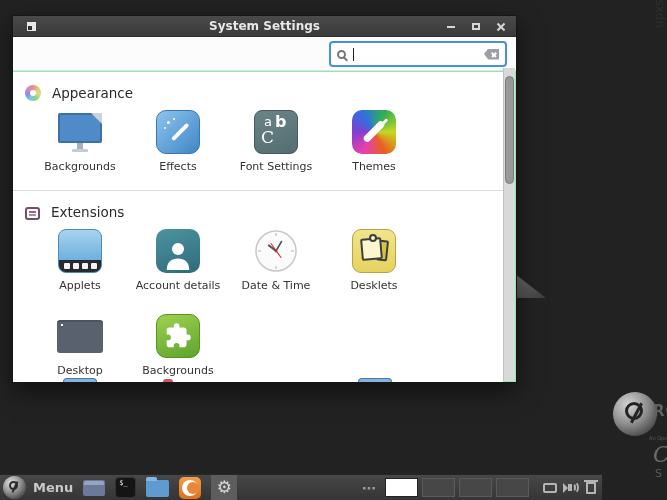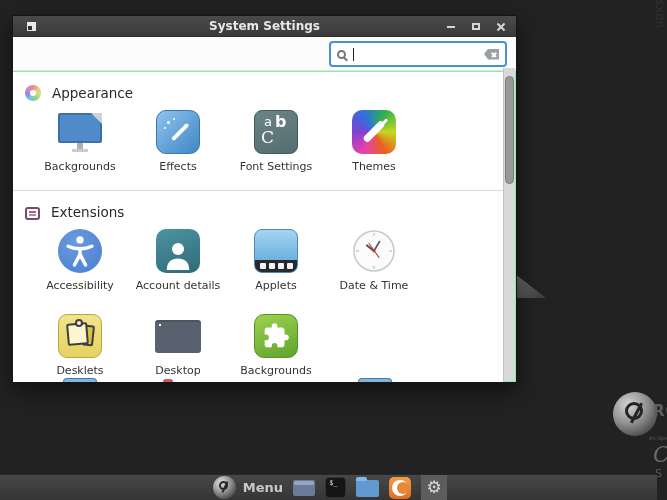--- a/index.html
+++ b/index.html
@@ -147,23 +147,23 @@
     border-radius:6px 6px 0 0; }
   .peek-red { width:10px; height:3px; background:#cc5555; border-radius:5px 5px 0 0; }
   .pk1 { left:50px; } .pk2 { left:150px; } .pk3 { left:345px; }
 
   .scroll-track { position:absolute; right:1px; top:52px; bottom:1px; width:12px; background:#d9d9d9;
     border-left:1px solid #c2c2c2; }
   .scroll-thumb { position:absolute; left:1px; top:8px; width:9px; height:108px; background:#989898;
     border:1px solid #7c7c7c; border-radius:5px; }
 
   
-  .taskbar { position:absolute; left:0; bottom:0; width:657px; height:26px; z-index:5;
+  .taskbar { position:absolute; left:0; bottom:0; width:602px; height:26px; z-index:5;
     background:linear-gradient(#474747,#353535); border-top:1px solid #262626;
-    display:flex; align-items:center;flex-direction:column; }
+    display:flex; align-items:center; }
   .tb-left { display:flex; align-items:center; height:100%; }
   .menu-logo { width:23px; height:23px; border-radius:50%; margin-left:3px; position:relative; flex:none;
     background:radial-gradient(circle at 35% 30%,#e2e2e2,#8f8f8f 45%,#2d2d2d 92%); }
   .ml-ring { position:absolute; left:6px; top:5px; width:9px; height:9px; border-radius:50%;
     border:2px solid #2a2a2a; display:block; }
   .ml-ring::after { content:""; position:absolute; left:3px; top:-2px; width:2px; height:12px;
     background:#2a2a2a; transform:rotate(25deg); }
   .menu-label { color:#c9c9c9; font-size:13px; font-weight:bold; margin:0 10px 0 7px; }
   .app-ic { flex:none; margin-right:10px; position:relative; }
   .win-ic { width:22px; height:16px; background:#6b7a9b; border:1px solid #55628000; border-radius:2px; }
@@ -304,53 +304,41 @@
       <div class="sep"></div>
 
       <div class="section-head">
         <span class="pref-ic"></span>
         <span class="section-title">Extensions</span>
       </div>
 
       <div class="grid">
         <div class="cell">
           <div class="icon-wrap">
-            <span class="ic-access">
-              <svg width="38" height="38" viewBox="0 0 24 24">
-                <circle cx="12" cy="5" r="2.3" fill="#fff"></circle>
-                <path d="M4.5 9 C9 11.2 15 11.2 19.5 9" stroke="#fff" stroke-width="2.2" fill="none" stroke-linecap="round"></path>
-                <path d="M12 10.5 V14 M12 14 L8.5 20.8 M12 14 L15.5 20.8" stroke="#fff" stroke-width="2.2" fill="none" stroke-linecap="round"></path>
-              </svg>
-            </span>
-          </div>
-          <div class="cell-label">Accessibility</div>
-        </div>
-        <div class="cell">
-          <div class="icon-wrap">
-            <span class="ic-account">
-              <svg width="36" height="36" viewBox="0 0 24 24">
-                <circle cx="12" cy="8" r="4" fill="#fff"></circle>
-                <path d="M4.5 22 c0 -5.2 3.2 -7.6 7.5 -7.6 s7.5 2.4 7.5 7.6 z" fill="#fff"></path>
-              </svg>
-            </span>
-          </div>
-          <div class="cell-label">Account details</div>
-        </div>
-        <div class="cell">
-          <div class="icon-wrap">
             <span class="ic-applets">
               <i class="ap-bar">
                   <i></i>
                   <i></i>
                   <i></i>
                   <i></i>
                 </i>
             </span>
           </div>
           <div class="cell-label">Applets</div>
+        </div>
+        <div class="cell">
+          <div class="icon-wrap">
+            <span class="ic-account">
+              <svg width="36" height="36" viewBox="0 0 24 24">
+                <circle cx="12" cy="8" r="4" fill="#fff"></circle>
+                <path d="M4.5 22 c0 -5.2 3.2 -7.6 7.5 -7.6 s7.5 2.4 7.5 7.6 z" fill="#fff"></path>
+              </svg>
+            </span>
+          </div>
+          <div class="cell-label">Account details</div>
         </div>
         <div class="cell">
           <div class="icon-wrap">
             <svg class="ic-clock-face" viewBox="0 0 44 44">
               <circle cx="22" cy="22" r="20" fill="#fbfbfb" stroke="#c8c8c8" stroke-width="1.5"></circle>
               <path d="M22 4 v3 M22 37 v3 M4 22 h3 M37 22 h3" stroke="#cccccc" stroke-width="1.5"></path>
               <path d="M22 22 L15 16.5" stroke="#555" stroke-width="2.2" stroke-linecap="round"></path>
               <path d="M22 22 L27.5 12.5" stroke="#555" stroke-width="1.6" stroke-linecap="round"></path>
               <path d="M17 14.5 L27 28.5" stroke="#cc3333" stroke-width="1.1" stroke-linecap="round"></path>
               <circle cx="22" cy="22" r="1.4" fill="#cc3333"></circle>

